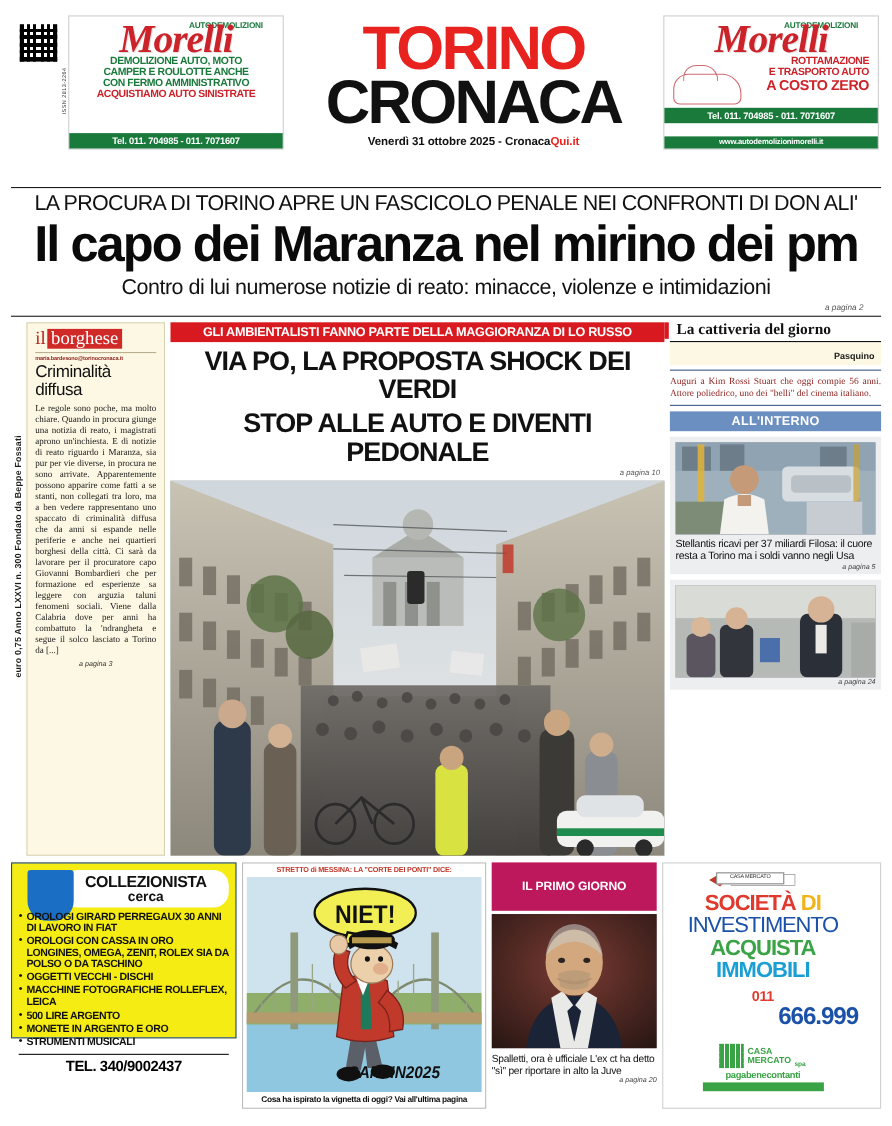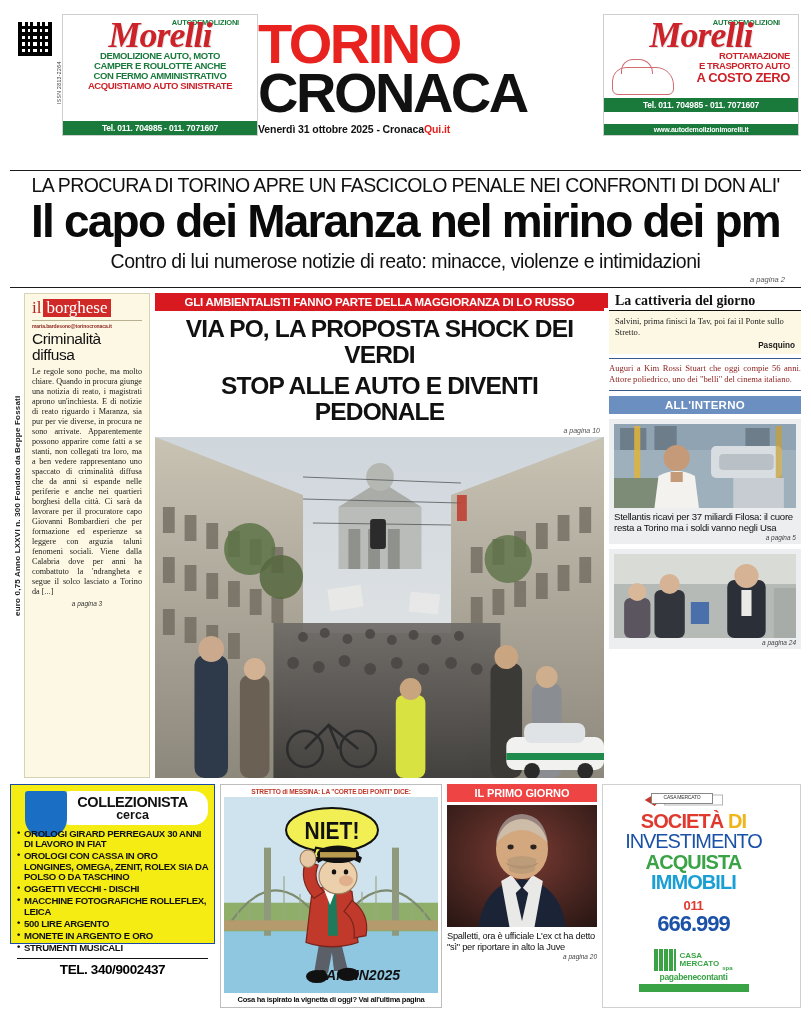--- a/index.html
+++ b/index.html
@@ -20,21 +20,21 @@
   .ad-morelli .auto{font-size:7.5px;font-weight:bold;color:#1a7a3c;letter-spacing:-.2px;align-self:flex-end;margin-right:18px;}
   .ad-morelli .brand{font-family:"Liberation Serif",serif;font-style:italic;font-weight:bold;font-size:36px;color:#cc2229;line-height:.82;letter-spacing:-1px;margin-top:-6px;text-shadow:1px 1px 0 rgba(0,0,0,.12);}
   .ad-morelli .l1,.ad-morelli .l2{font-size:9.5px;font-weight:bold;color:#1a7a3c;line-height:1.08;letter-spacing:-.4px;text-align:center;}
   .ad-morelli .l3{font-size:9.5px;font-weight:bold;color:#cc2229;line-height:1.1;letter-spacing:-.4px;text-align:center;}
   .ad-morelli .tel{background:#1a7a3c;color:#fff;font-size:8.5px;font-weight:bold;width:100%;text-align:center;padding:2px 0;letter-spacing:-.2px;margin-top:auto;}
   .ad-morelli-r .l1,.ad-morelli-r .l2{color:#cc2229;text-align:right;width:100%;padding-right:8px;box-sizing:border-box;}
   .ad-morelli-r .l3{font-size:13px;color:#cc2229;text-align:right;width:100%;padding-right:8px;box-sizing:border-box;}
   .car{width:60px;height:26px;position:absolute;left:8px;top:52px;border:1.4px solid #d06b72;border-radius:14px 18px 6px 6px;}
   .car:after{content:"";position:absolute;left:8px;top:-9px;width:30px;height:14px;border:1.4px solid #d06b72;border-radius:12px 14px 0 0;border-bottom:none;}
 
-  .title-wrap{flex:1;padding-top:10px;}
+  .title-wrap{flex:1;text-align:center;padding-top:10px;}
   .t-torino{font-size:56px;font-weight:bold;color:#e8231f;letter-spacing:-2.5px;line-height:.86;font-family:"Liberation Sans",sans-serif;}
   .t-cronaca{font-size:56px;font-weight:bold;color:#111;letter-spacing:-2.5px;line-height:.9;}
   .t-date{font-size:10.5px;font-weight:bold;color:#111;margin-top:4px;letter-spacing:-.1px;}
   .t-date .red{color:#e8231f;}
 
   .hrule{border-top:1.4px solid #1b1b1b;margin:2px 10px 0 10px;}
 
   
   .lead{padding:4px 12px 0 12px;}
   .occhiello{font-size:19.5px;letter-spacing:-.6px;color:#111;text-align:center;font-weight:normal;line-height:1.05;}
@@ -88,35 +88,35 @@
   .collez-list li{font-size:9.6px;font-weight:bold;color:#111;line-height:1.1;letter-spacing:-.35px;margin-bottom:1.5px;padding-left:7px;position:relative;}
   .collez-list li:before{content:"•";position:absolute;left:0;top:-1px;}
   .collez-tel{border-top:1.4px solid #111;margin-top:4px;padding-top:3px;text-align:center;font-size:13.5px;font-weight:bold;letter-spacing:-.4px;}
 
   .vignetta{width:222px;flex:0 0 222px;background:#fff;border:1px solid #bdbdbd;box-sizing:border-box;padding:3px;height:224px;display:flex;flex-direction:column;}
   .vig-top{font-size:6.6px;font-weight:bold;color:#c0392b;text-align:center;letter-spacing:-.2px;}
   .vig-art{flex:1;position:relative;overflow:hidden;margin-top:2px;}
   .vig-cap{font-size:7.6px;font-weight:bold;color:#111;text-align:center;letter-spacing:-.3px;padding-top:2px;}
 
   .primo{width:150px;flex:0 0 150px;box-sizing:border-box;height:224px;}
-  .primo-bar{background:#ef4444;color:#fff;font-size:11px;font-weight:bold;text-align:center;padding:3px 0;letter-spacing:-.1px;}
+  .primo-bar{background:#be185d;color:#fff;font-size:11px;font-weight:bold;text-align:center;padding:16px 0;letter-spacing:-.1px;}
   .primo-photo{width:100%;height:122px;position:relative;overflow:hidden;background:#4b2e2b;margin-top:3px;}
   .primo-txt{font-size:9.3px;line-height:1.2;color:#111;margin-top:4px;letter-spacing:-.25px;}
   .primo-pag{font-size:6.5px;font-style:italic;text-align:right;color:#444;}
 
   .ad-soc{flex:1;background:#fff;border:1px solid #d0d0d0;box-sizing:border-box;height:224px;text-align:center;padding:4px 20px 2px 4px;position:relative;}
   .soc-head{height:22px;position:relative;}
   .soc-l1{font-size:20px;font-weight:bold;letter-spacing:-.9px;line-height:1.03;}
   .soc-l1 .a{color:#e03a2f;}
   .soc-l1 .b{color:#f0b51a;}
   .soc-l2{font-size:20px;font-weight:normal;color:#1b52a8;letter-spacing:-1.1px;line-height:1.03;}
   .soc-l3{font-size:20px;font-weight:bold;color:#3aa346;letter-spacing:-.9px;line-height:1.03;}
   .soc-l4{font-size:20px;font-weight:bold;color:#1a9fd4;letter-spacing:-.9px;line-height:1.03;}
   .soc-pre{font-size:13px;font-weight:bold;color:#e03a2f;margin-top:5px;letter-spacing:-.3px;}
-  .soc-num{font-size:22px;font-weight:bold;color:#1b52a8;letter-spacing:-1px;line-height:1;}
+  .soc-num{font-size:22px;font-weight:bold;color:#1b52a8;letter-spacing:-1px;line-height:1;text-align:right;}
   .soc-logo{display:flex;align-items:center;justify-content:center;gap:3px;margin-top:14px;}
   .soc-grid{width:22px;height:22px;background:
       repeating-linear-gradient(90deg,#3aa346 0 4px,#fff 4px 5px),
       repeating-linear-gradient(0deg,#3aa346 0 4px,#fff 4px 5px);}
   .soc-cm{font-size:8px;font-weight:bold;color:#3aa346;text-align:left;line-height:1.05;}
   .soc-pbc{font-size:8.5px;font-weight:bold;color:#3aa346;letter-spacing:-.3px;margin-top:1px;}
   .soc-bar{background:#3aa346;height:8px;width:110px;margin:2px auto 0 auto;}
   .plane{position:absolute;left:50%;transform:translateX(-62%);top:2px;width:86px;height:18px;}
   .banner-strip{position:absolute;left:44px;top:4px;width:60px;height:9px;background:#fff;border:1px solid #888;font-size:5px;text-align:center;color:#333;letter-spacing:-.2px;}
 </style>
@@ -321,21 +321,20 @@
           <rect x="176" y="150" width="34" height="22" fill="#e9e9e7" opacity=".9" transform="rotate(-8 193 161)"></rect>
           <rect x="258" y="156" width="30" height="20" fill="#e9e9e7" opacity=".85" transform="rotate(6 273 166)"></rect>
           <rect x="306" y="58" width="10" height="26" fill="#c0392b" opacity=".85"></rect>
         </svg>
       </div>
     </div>
 
     <div class="col-right">
       <div class="cat-head">La cattiveria del giorno</div>
       <div class="cat-body">
-        <div>Salvini, prima finisci la Tav, poi fai il Ponte sullo Stretto.</div>
         <div class="cat-sign">Pasquino</div>
       </div>
       <div class="cat-rule"></div>
       <div class="cat-aug">Auguri a Kim Rossi Stuart che oggi compie 56 anni. Attore poliedrico, uno dei "belli" del cinema italiano.</div>
       <div class="cat-rule"></div>
 
       <div class="interno-bar">ALL'INTERNO</div>
 
       <div class="interno-card">
         <div class="interno-photo">

